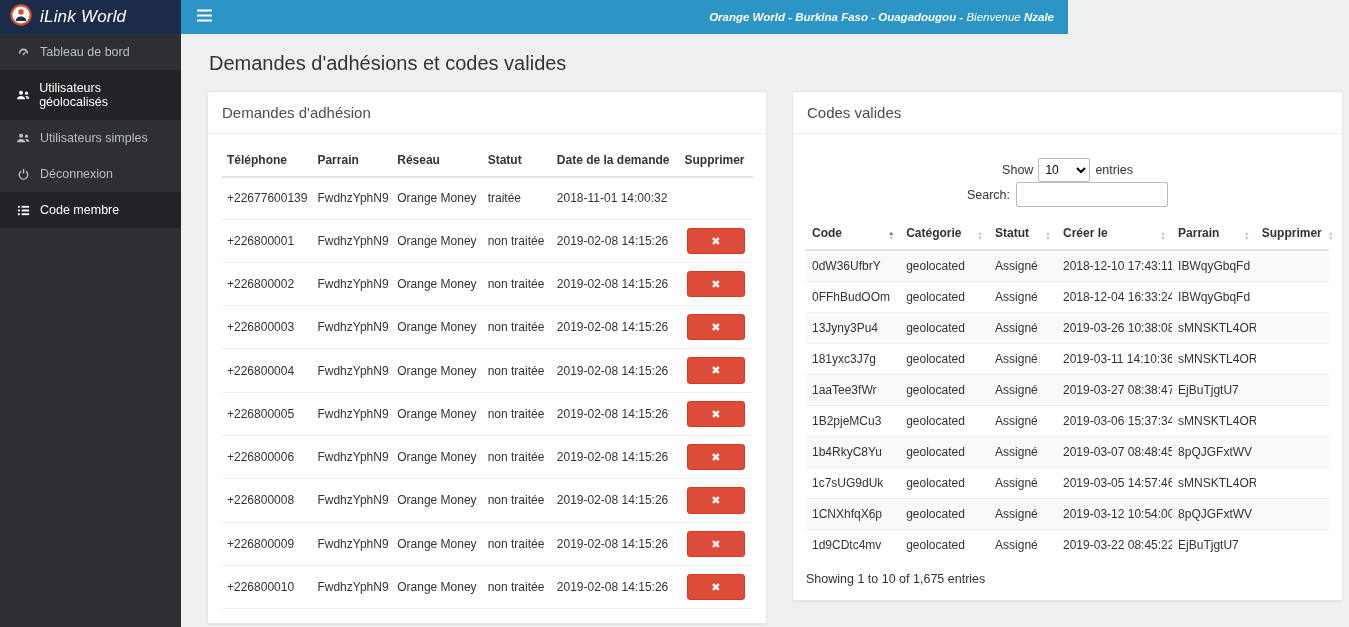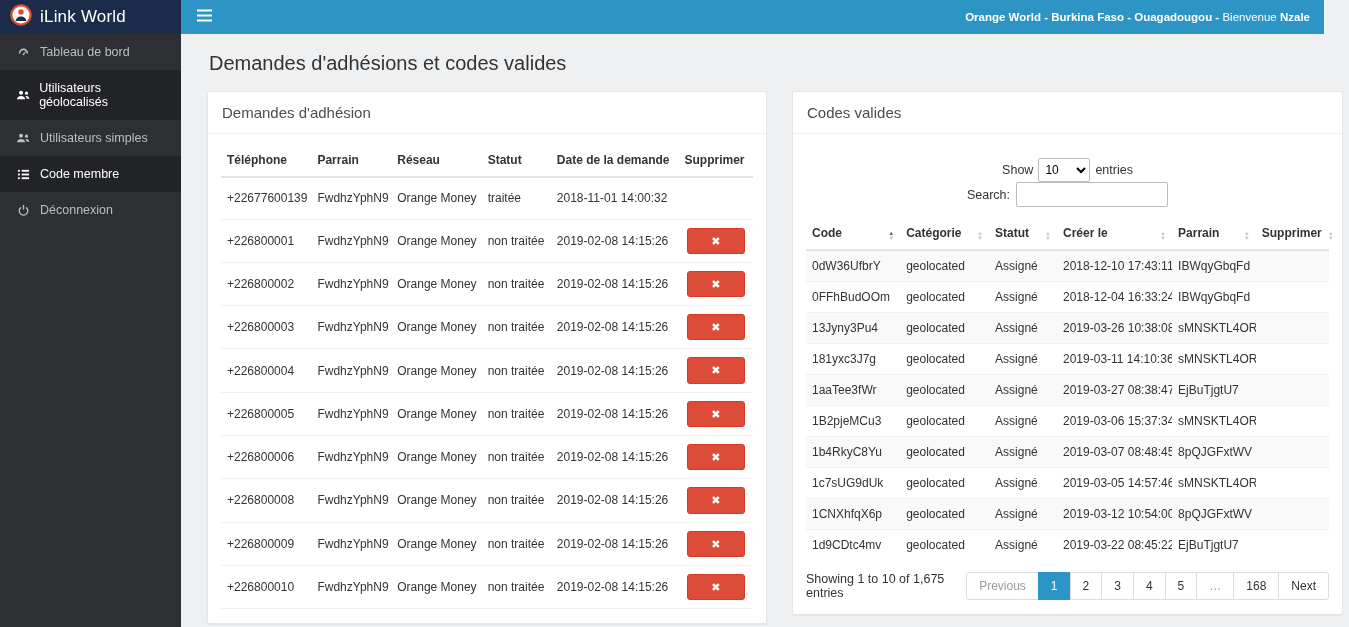--- a/index.html
+++ b/index.html
@@ -4,21 +4,21 @@
 <style>
   * { margin:0; padding:0; box-sizing:border-box; }
   html, body { width:1349px; height:627px; }
   body {
     font-family:"Liberation Sans","DejaVu Sans",sans-serif;
     font-size:13px; color:#333;
     background:var(--content-bg,#eff0f2);
     overflow:hidden; position:relative;
   }
   
-  .topbar { position:absolute; top:0; left:0; width:1324px; height:34px; display:flex; z-index:5; }
+  .topbar { position:absolute; top:0; left:0; width:1068px; height:34px; display:flex; z-index:5;font-style:italic; }
   .brand { width:181px; min-width:181px; background:var(--brand-bg,#1c2b49); color:#fff;
            display:flex; align-items:center; gap:8px; padding:0 10px; font-size:17px; cursor:pointer; }
   .brand-text { letter-spacing:.2px; }
   .nav { flex:1; background:var(--navbar,#2d95c5); display:flex; align-items:center; justify-content:space-between; }
   .hamburger { background:none; border:0; padding:0 16px; height:34px; display:flex; align-items:center; cursor:pointer; }
   .user-info { color:#fff; font-size:11.5px; padding-right:14px; white-space:nowrap; }
   .user-info .b { font-weight:bold; }
   
   .sidebar { position:absolute; top:34px; left:0; width:181px; height:593px; background:var(--sidebar-bg,#2e2f33); }
   .sb-item { display:flex; align-items:center; gap:9px; padding:11px 15px; color:#b9bfc4; font-size:12.5px; cursor:pointer; }
@@ -132,41 +132,41 @@
           <span class="sb-icon">
             <svg viewBox="0 0 18 14" width="14" height="12" fill="currentColor">
               <circle cx="6.5" cy="4" r="2.6"></circle>
               <path d="M1.2 12.6c0-2.8 2.4-4.4 5.3-4.4s5.3 1.6 5.3 4.4z"></path>
               <circle cx="13.5" cy="4.6" r="2"></circle>
               <path d="M13.2 8.3c2.2 0 3.9 1.5 3.9 3.6h-3.3a5.9 5.9 0 0 0-1.9-3.5z"></path>
             </svg>
           </span>
           <span class="sb-label">Utilisateurs simples</span>
         </div>
+        <div class="sb-item">
+          <span class="sb-icon">
+            <svg viewBox="0 0 14 14" width="13" height="13" fill="none" stroke="currentColor" stroke-width="1.5">
+              <path d="M4.3 3.6a4.6 4.6 0 1 0 5.4 0"></path>
+              <line x1="7" y1="1" x2="7" y2="6"></line>
+            </svg>
+          </span>
+          <span class="sb-label">Déconnexion</span>
+        </div>
         <div class="sb-item active">
           <span class="sb-icon">
             <svg viewBox="0 0 14 14" width="13" height="13" fill="currentColor">
               <rect x="1" y="2" width="2" height="2"></rect>
               <rect x="5" y="2" width="8" height="2"></rect>
               <rect x="1" y="6" width="2" height="2"></rect>
               <rect x="5" y="6" width="8" height="2"></rect>
               <rect x="1" y="10" width="2" height="2"></rect>
               <rect x="5" y="10" width="8" height="2"></rect>
             </svg>
           </span>
           <span class="sb-label">Code membre</span>
-        </div>
-        <div class="sb-item">
-          <span class="sb-icon">
-            <svg viewBox="0 0 14 14" width="13" height="13" fill="none" stroke="currentColor" stroke-width="1.5">
-              <path d="M4.3 3.6a4.6 4.6 0 1 0 5.4 0"></path>
-              <line x1="7" y1="1" x2="7" y2="6"></line>
-            </svg>
-          </span>
-          <span class="sb-label">Déconnexion</span>
         </div>
       </div>
   </nav>
 
   <main class="content">
     <h1 class="page-title">Demandes d'adhésions et codes valides</h1>
 
     <div class="panels">
 
       <section class="card card-left">
@@ -417,30 +417,19 @@
                   <td>geolocated</td>
                   <td>Assigné</td>
                   <td>2019-03-22 08:45:22</td>
                   <td>EjBuTjgtU7</td>
                   <td></td>
                 </tr>
               </tbody>
           </table>
           <div class="table-footer">
             <div class="info">Showing 1 to 10 of 1,675 entries</div>
-            <div class="pagination">
-                <span class="page-btn disabled">Previous</span>
-                <span class="page-btn active">1</span>
-                <span class="page-btn">2</span>
-                <span class="page-btn">3</span>
-                <span class="page-btn">4</span>
-                <span class="page-btn">5</span>
-                <span class="page-btn disabled">…</span>
-                <span class="page-btn">168</span>
-                <span class="page-btn">Next</span>
-              </div>
           </div>
         </div>
       </section>
 
     </div>
   </main>
 </div>
 
 </body></html>

